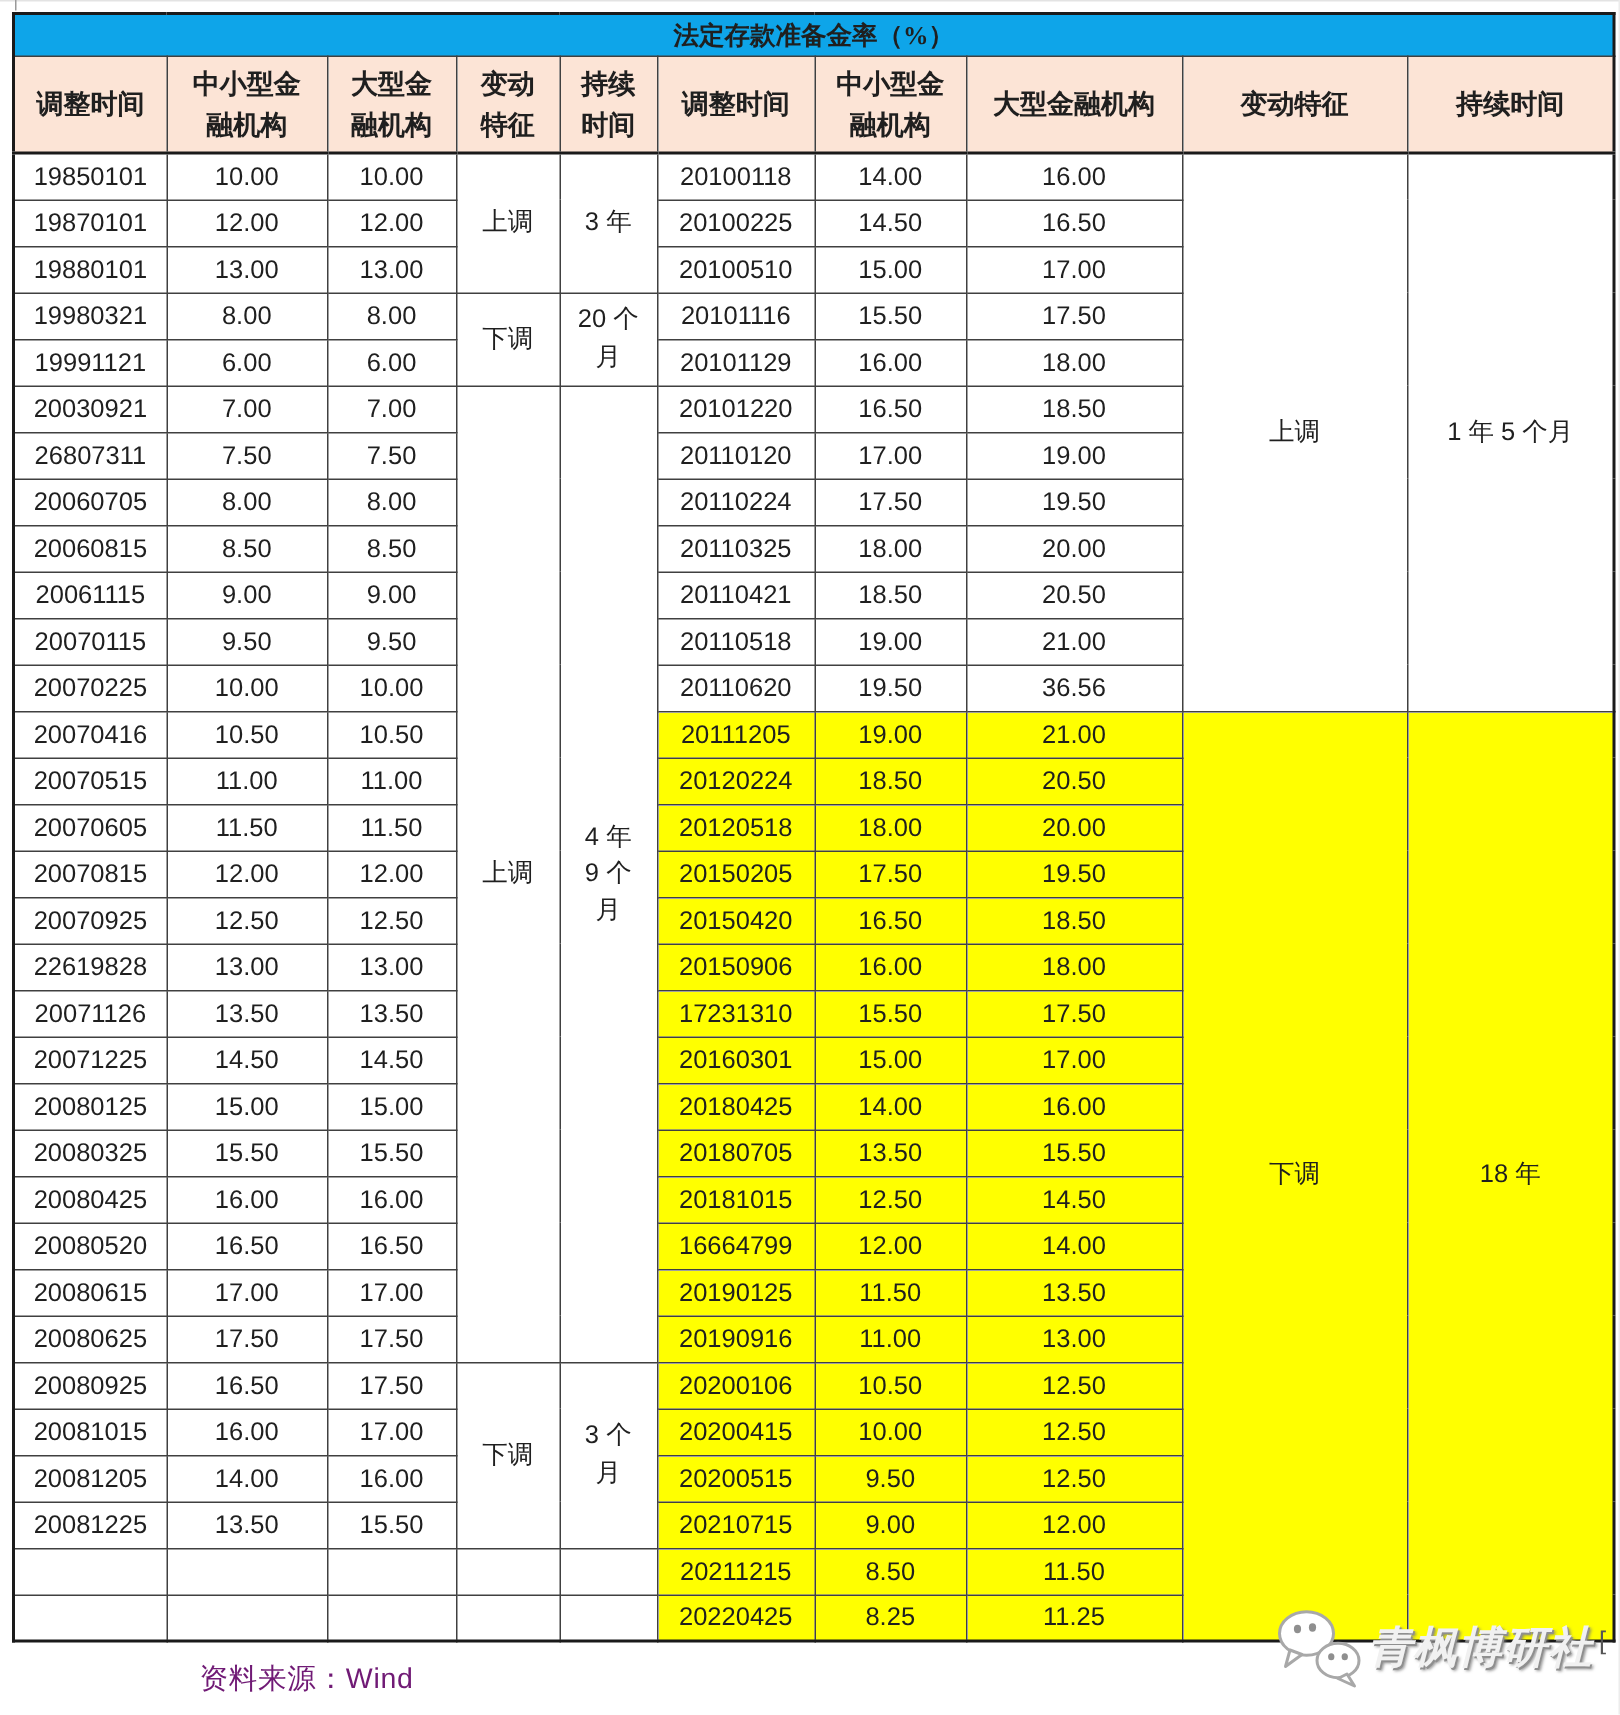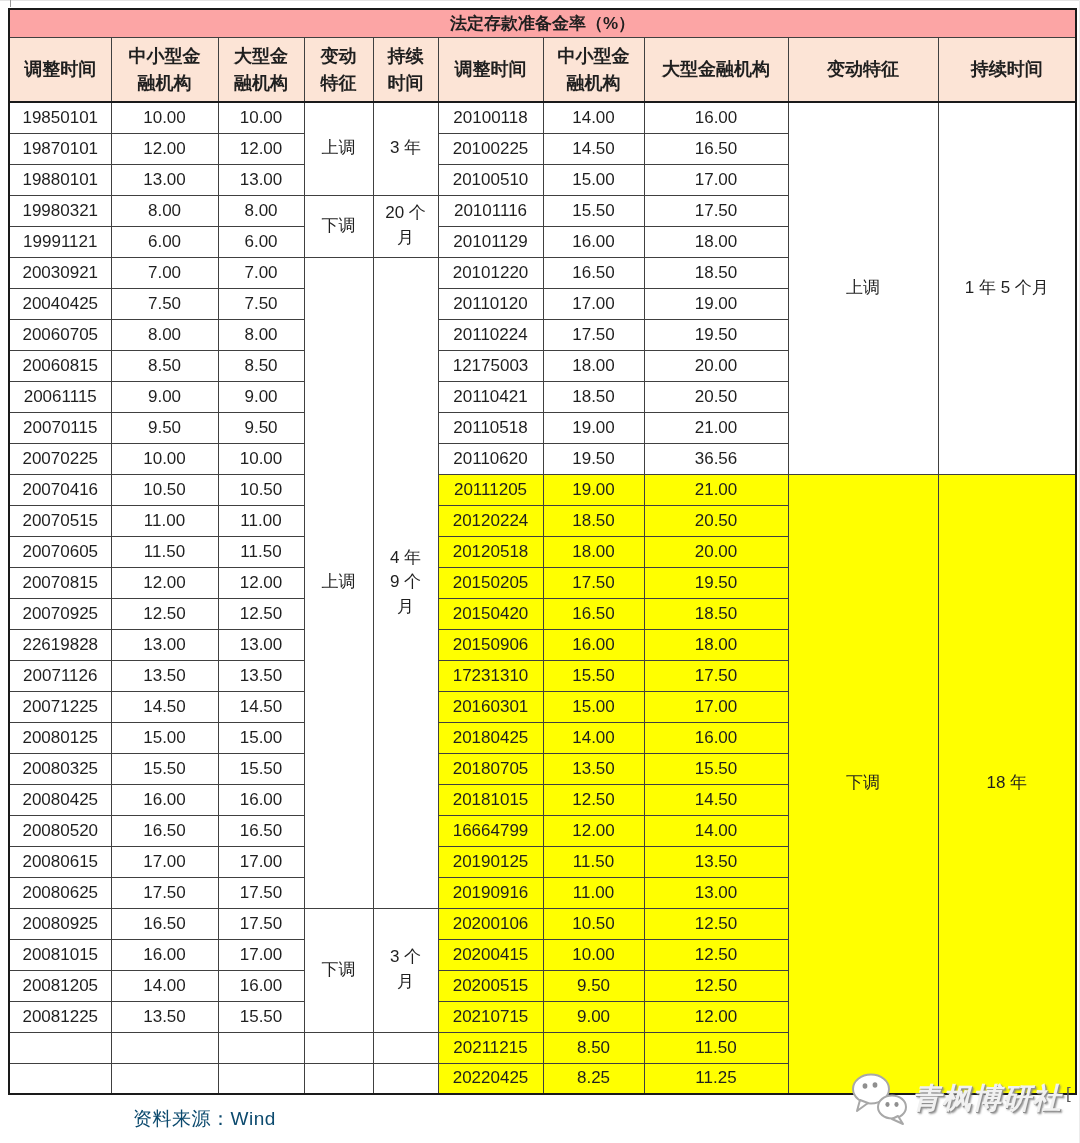--- a/index.html
+++ b/index.html
@@ -17,37 +17,38 @@
     border-collapse:collapse;table-layout:fixed;
     border:2px solid #1a1a1a;
   }
   table.rr td{
     border:1px solid #404040;
     text-align:center;vertical-align:middle;
     font-size:17px;color:#1f1f1f;
     padding:0;overflow:hidden;
   }
   td.title-cell{
-    background:#fca5a5;height:27px;
+    background:#0ea5e9;height:27px;
     font-size:19px;font-weight:bold;
     border-bottom:2px solid #1a1a1a;
+    font-family:Liberation Serif, serif;
   }
   tr.header-row td{
     background:#FCE4D6;height:63px;
     font-size:18px;font-weight:bold;
     white-space:pre-line;line-height:1.45;
     border-bottom:2px solid #1a1a1a;
   }
   tbody.body-rows tr{height:31px;}
   td.hl{background:#FFFF00;}
   td.grp{white-space:pre-line;line-height:1.45;}
 
   .footer-src{
     position:absolute;left:133px;top:1106px;
-    font-size:19px;color:#0c4a6e;letter-spacing:0.5px;
+    font-size:19px;color:#701a75;letter-spacing:0.5px;
   }
 
   .watermark{
     position:absolute;left:850px;top:1070px;width:225px;height:58px;
     display:flex;align-items:center;pointer-events:none;font-style:italic;
   }
   .wm-icon{width:62px;height:54px;flex:0 0 auto;}
   .wm-text{
     font-size:29px;font-weight:bold;letter-spacing:1px;
     color:#f1f1f1;
@@ -155,40 +156,40 @@
         <td>7.00</td>
         <td rowspan="21" class="grp">上调</td>
         <td rowspan="21" class="grp">4 年
 9 个
 月</td>
         <td>20101220</td>
         <td>16.50</td>
         <td>18.50</td>
       </tr>
       <tr>
-        <td>20040425</td>
+        <td>26807311</td>
         <td>7.50</td>
         <td>7.50</td>
         <td>20110120</td>
         <td>17.00</td>
         <td>19.00</td>
       </tr>
       <tr>
         <td>20060705</td>
         <td>8.00</td>
         <td>8.00</td>
         <td>20110224</td>
         <td>17.50</td>
         <td>19.50</td>
       </tr>
       <tr>
         <td>20060815</td>
         <td>8.50</td>
         <td>8.50</td>
-        <td>12175003</td>
+        <td>20110325</td>
         <td>18.00</td>
         <td>20.00</td>
       </tr>
       <tr>
         <td>20061115</td>
         <td>9.00</td>
         <td>9.00</td>
         <td>20110421</td>
         <td>18.50</td>
         <td>20.50</td>

